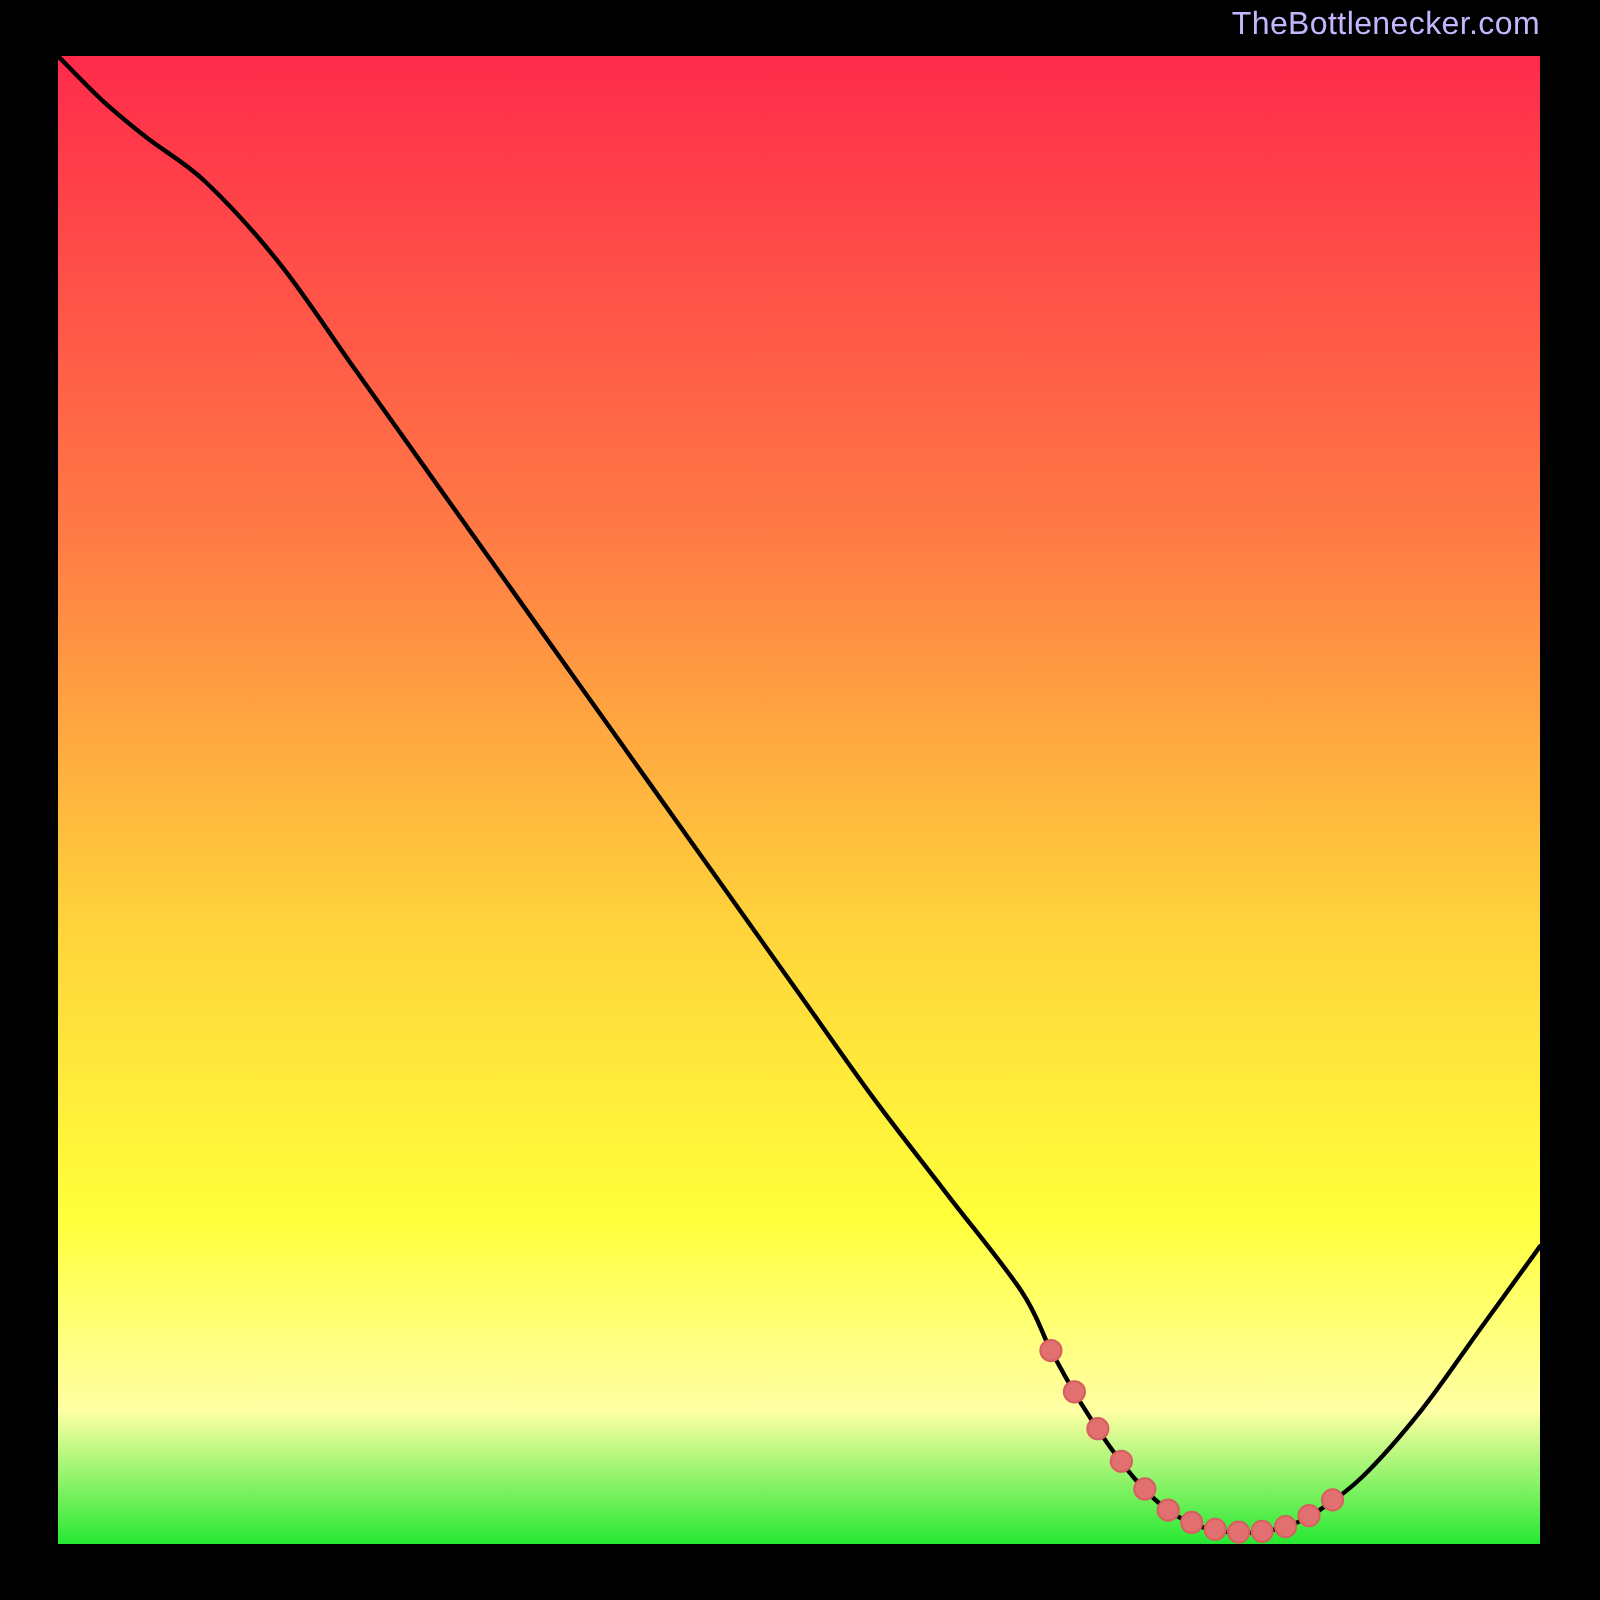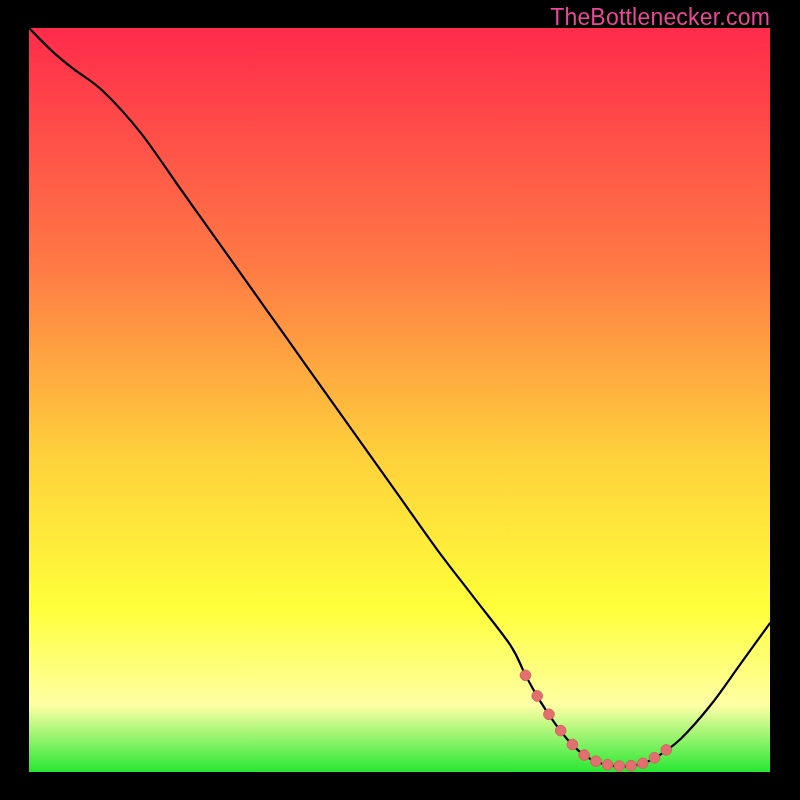--- a/index.html
+++ b/index.html
@@ -16,22 +16,22 @@
     left: 29px;
     top: 28px;
     width: 741px;
     height: 744px;
     background: #000;
   }
   .watermark {
     position: absolute;
     top: 4px;
     right: 30px;
-    color: #ec4899;
-    font-size: 23px;
+    color: #c4b5fd;
+    font-size: 16px;
     font-weight: 500;
     letter-spacing: 0.2px;
   }
   svg {
     display: block;
   }
 </style>
 </head>
 <body>
 

